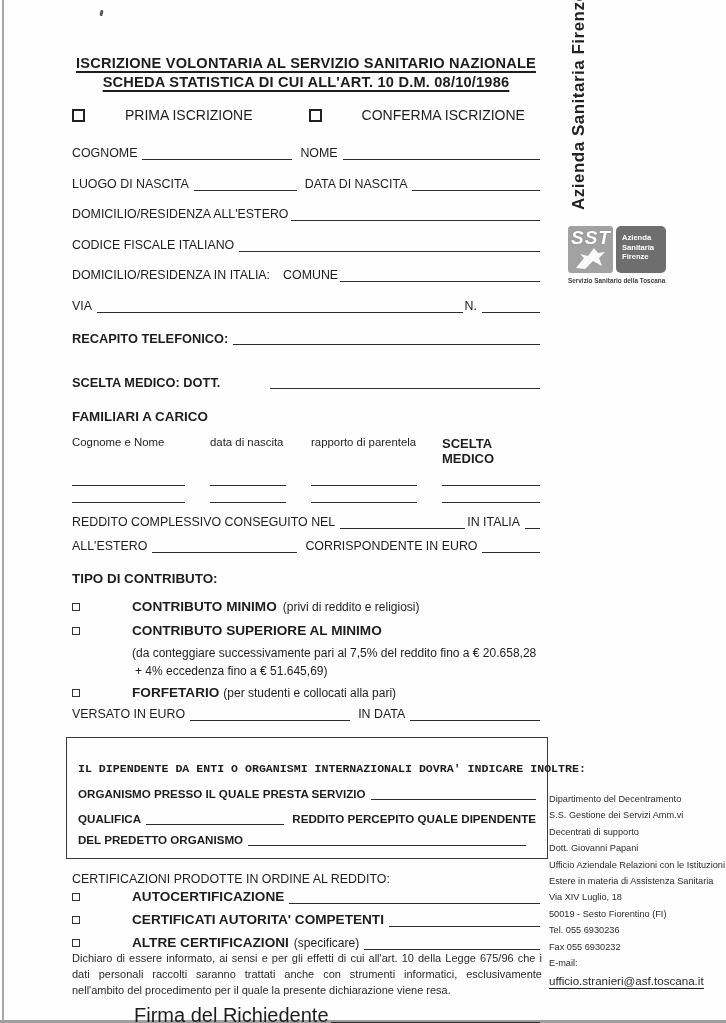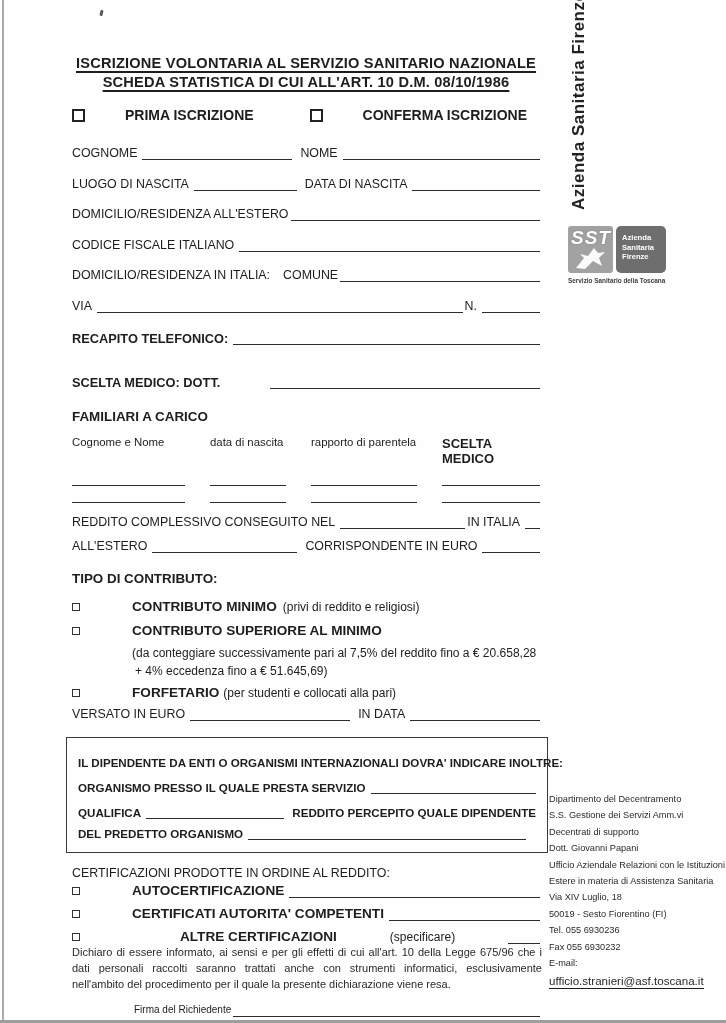--- a/index.html
+++ b/index.html
@@ -10,21 +10,21 @@
   }
   .scan-edge-left { position:absolute; left:2px; top:0; bottom:0; width:2px; background:#a9a9a9; }
   .scan-edge-bottom { position:absolute; left:0; bottom:0; height:3px; width:100%; background:#9e9e9e; }
   .scan-artifact { position:absolute; left:100px; top:10px; width:3px; height:6px; background:#5a5a5a; transform:rotate(12deg); border-radius:1px; }
 
   .main { position:absolute; left:72px; top:54px; width:468px; }
 
   .title { text-align:center; font-weight:bold; font-size:14.6px; line-height:19px; letter-spacing:.2px; }
   .title .tl { text-decoration:underline; text-decoration-thickness:2px; text-underline-offset:3px; }
 
-  .check-row { display:flex; align-items:center; margin-top:15px; font-weight:bold; font-size:14px; }
+  .check-row { display:flex; align-items:center; margin-top:15px; font-weight:normal; font-size:14px; }
   .cb-lg { width:13px; height:13px; border:2px solid #222; flex:none; }
   .cb-sm { width:8px; height:8px; border:1.3px solid #333; flex:none; }
 
   .frow { display:flex; align-items:flex-end; font-size:12.4px; margin-top:17.5px; line-height:13px; white-space:nowrap; }
   .frow .lbl { flex:none; }
   .frow .lbl.b { font-weight:bold; font-size:12.8px; }
   .fill { border-bottom:1.2px solid #2c2c2c; height:12px; margin-left:5px; }
   .fill.grow { flex:1; }
 
   .sec-title { font-weight:bold; font-size:13.4px; margin-top:20px; }
@@ -35,24 +35,24 @@
   .fam-line { border-bottom:1.2px solid #2c2c2c; height:20px; margin-right:12px; }
   .fam-line.last { margin-right:0; }
 
   .contrib-item { display:flex; align-items:flex-end; margin-top:14px; font-size:12px; line-height:14px; white-space:nowrap; }
   .contrib-item .cbwrap { width:60px; flex:none; display:flex; align-items:center; height:14px; }
   .contrib-item .big { font-weight:bold; font-size:13.6px; }
   .contrib-detail { margin-left:60px; margin-top:6px; font-size:12px; line-height:18px; white-space:nowrap; }
 
   .intbox { border:1.3px solid #3a3a3a; margin:16px 0 0 -6px; width:482px; padding:9px 11px 12px 11px; font-weight:bold; font-size:11.6px; }
   .intbox .brow { display:flex; align-items:flex-end; margin-top:13px; white-space:nowrap; line-height:12px; }
-  .intbox .brow:first-child { margin-top:10px; }
+  .intbox .brow:first-child { margin-top:16px;font-family:Liberation Mono, monospace; }
 
   .fineprint { margin-top:0; font-size:11px; line-height:16px; color:#2a2a2a; text-align:justify; width:470px; }
-  .firma-row { display:flex; align-items:flex-end; margin-top:10px; margin-left:62px; font-size:10px; line-height:15px; }
+  .firma-row { display:flex; align-items:flex-end; margin-top:10px; margin-left:62px; font-size:20px; line-height:15px; }
 
   .vtext {
     position:absolute; left:569px; top:28px; height:182px;
     writing-mode:vertical-rl; transform:rotate(180deg);
     font-weight:bold; font-size:17px; letter-spacing:.5px; color:#222;
     white-space:nowrap;
   }
 
   .logo { position:absolute; left:568px; top:226px; width:140px; }
   .logo-row { display:flex; align-items:stretch; height:47px; }
@@ -246,21 +246,21 @@
     </div>
 
     <div class="contrib-item" style="margin-top:9px;">
       <span class="cbwrap">
           <span class="cb-sm"></span>
         </span>
       <span class="big">CERTIFICATI AUTORITA' COMPETENTI</span>
       <span class="fill grow"></span>
     </div>
 
-    <div class="contrib-item" style="margin-top:9px;gap:48px;">
+    <div class="contrib-item" style="margin-top:9px;">
       <span class="cbwrap">
           <span class="cb-sm"></span>
         </span>
       <span class="big">ALTRE CERTIFICAZIONI</span>
       <span style="margin-left:5px;">(specificare)</span>
       <span class="fill grow"></span>
     </div>
 
     <div class="fineprint">Dichiaro di essere informato, ai sensi e per gli effetti di cui all'art. 10 della Legge 675/96 che i dati personali raccolti saranno trattati anche con strumenti informatici, esclusivamente nell'ambito del procedimento per il quale la presente dichiarazione viene resa.</div>
 

